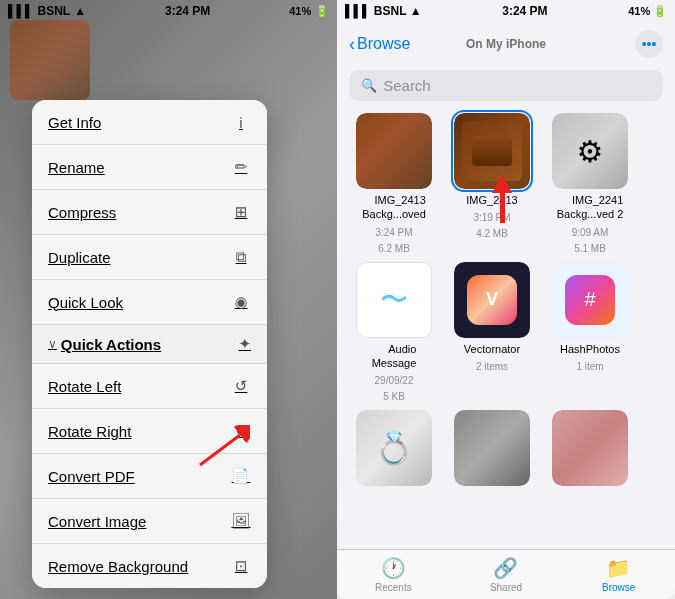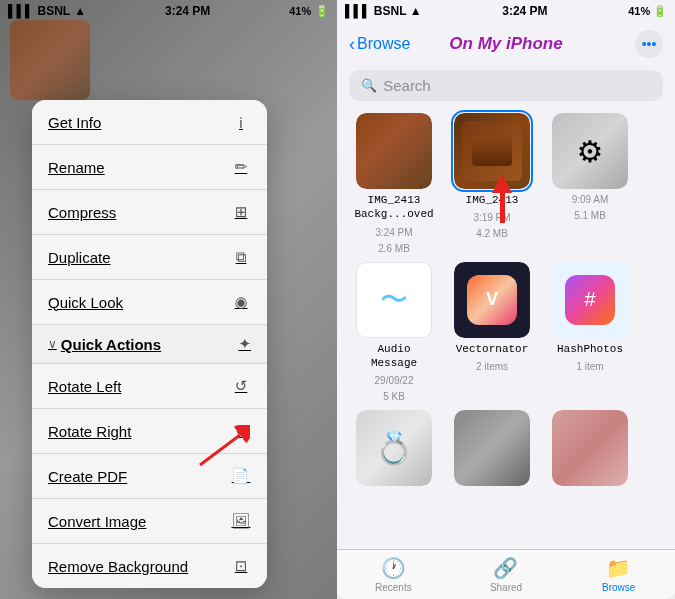--- a/index.html
+++ b/index.html
@@ -185,24 +185,23 @@
       display: flex;
       align-items: center;
       color: #007aff;
       font-size: 16px;
       gap: 2px;
     }
     .nav-title {
       position: absolute;
       left: 50%;
       transform: translateX(-50%);
-      font-size: 17px;
+      font-size: 12px;
       font-weight: 600;
-      color: #a21caf;
-      font-style: italic;
+      color: #737373;
     }
     .nav-more {
       margin-left: auto;
       width: 28px;
       height: 28px;
       border-radius: 50%;
       background: #e5e5ea;
       display: flex;
       align-items: center;
       justify-content: center;
@@ -251,23 +250,22 @@
       height: 76px;
       border-radius: 10px;
       overflow: hidden;
       display: flex;
       align-items: center;
       justify-content: center;
     }
     .file-name {
       font-size: 11px;
       color: #000;
-      text-align: center;
+      text-align: right;
       line-height: 1.3;
-      font-family: Liberation Mono, monospace;
     }
     .file-date {
       font-size: 10px;
       color: #8e8e93;
       text-align: center;
       line-height: 1.3;
     }
     .file-size {
       font-size: 10px;
       color: #8e8e93;
@@ -453,21 +451,21 @@
 
     <div class="menu-item">
       <span class="menu-item-label">Rotate Left</span>
       <span class="menu-item-icon">↺</span>
     </div>
     <div class="menu-item">
       <span class="menu-item-label">Rotate Right</span>
       <span class="menu-item-icon">↻</span>
     </div>
     <div class="menu-item">
-      <span class="menu-item-label">Create PDF</span>
+      <span class="menu-item-label">Convert PDF</span>
       <span class="menu-item-icon">📄</span>
     </div>
     <div class="menu-item">
       <span class="menu-item-label">Convert Image</span>
       <span class="menu-item-icon">🖼</span>
     </div>
     <div class="menu-item">
       <span class="menu-item-label">Remove Background</span>
       <span class="menu-item-icon">⊡</span>
     </div>
@@ -527,21 +525,21 @@
 
     <div class="file-item">
       <div class="file-thumb">
         <div class="thumb-bag1"></div>
       </div>
       <div class="file-name">
         <div>IMG_2413</div>
         <div>Backg...oved</div>
       </div>
       <div class="file-date">3:24 PM</div>
-      <div class="file-size">2.6 MB</div>
+      <div class="file-size">6.2 MB</div>
     </div>
 
     <div class="file-item file-selected">
       <div class="file-thumb">
         <div class="thumb-bag2">
           <div style="width:60px;height:60px;background:linear-gradient(135deg,#7a3a10,#9b5520);border-radius:6px;display:flex;align-items:center;justify-content:center;">
             <div style="width:40px;height:30px;background:linear-gradient(180deg,#8B4513,#5a2a08);border-radius:4px;"></div>
           </div>
         </div>
       </div>
@@ -549,20 +547,24 @@
         <div>IMG_2413</div>
       </div>
       <div class="file-date">3:19 PM</div>
       <div class="file-size">4.2 MB</div>
     </div>
 
     <div class="file-item">
       <div class="file-thumb">
         <div class="thumb-jewelry">⚙</div>
       </div>
+      <div class="file-name">
+        <div>IMG_2241</div>
+        <div>Backg...ved 2</div>
+      </div>
       <div class="file-date">9:09 AM</div>
       <div class="file-size">5.1 MB</div>
     </div>
 
     <div class="file-item">
       <div class="file-thumb">
         <div class="thumb-audio">
           <span class="audio-wave">〜</span>
         </div>
       </div>

